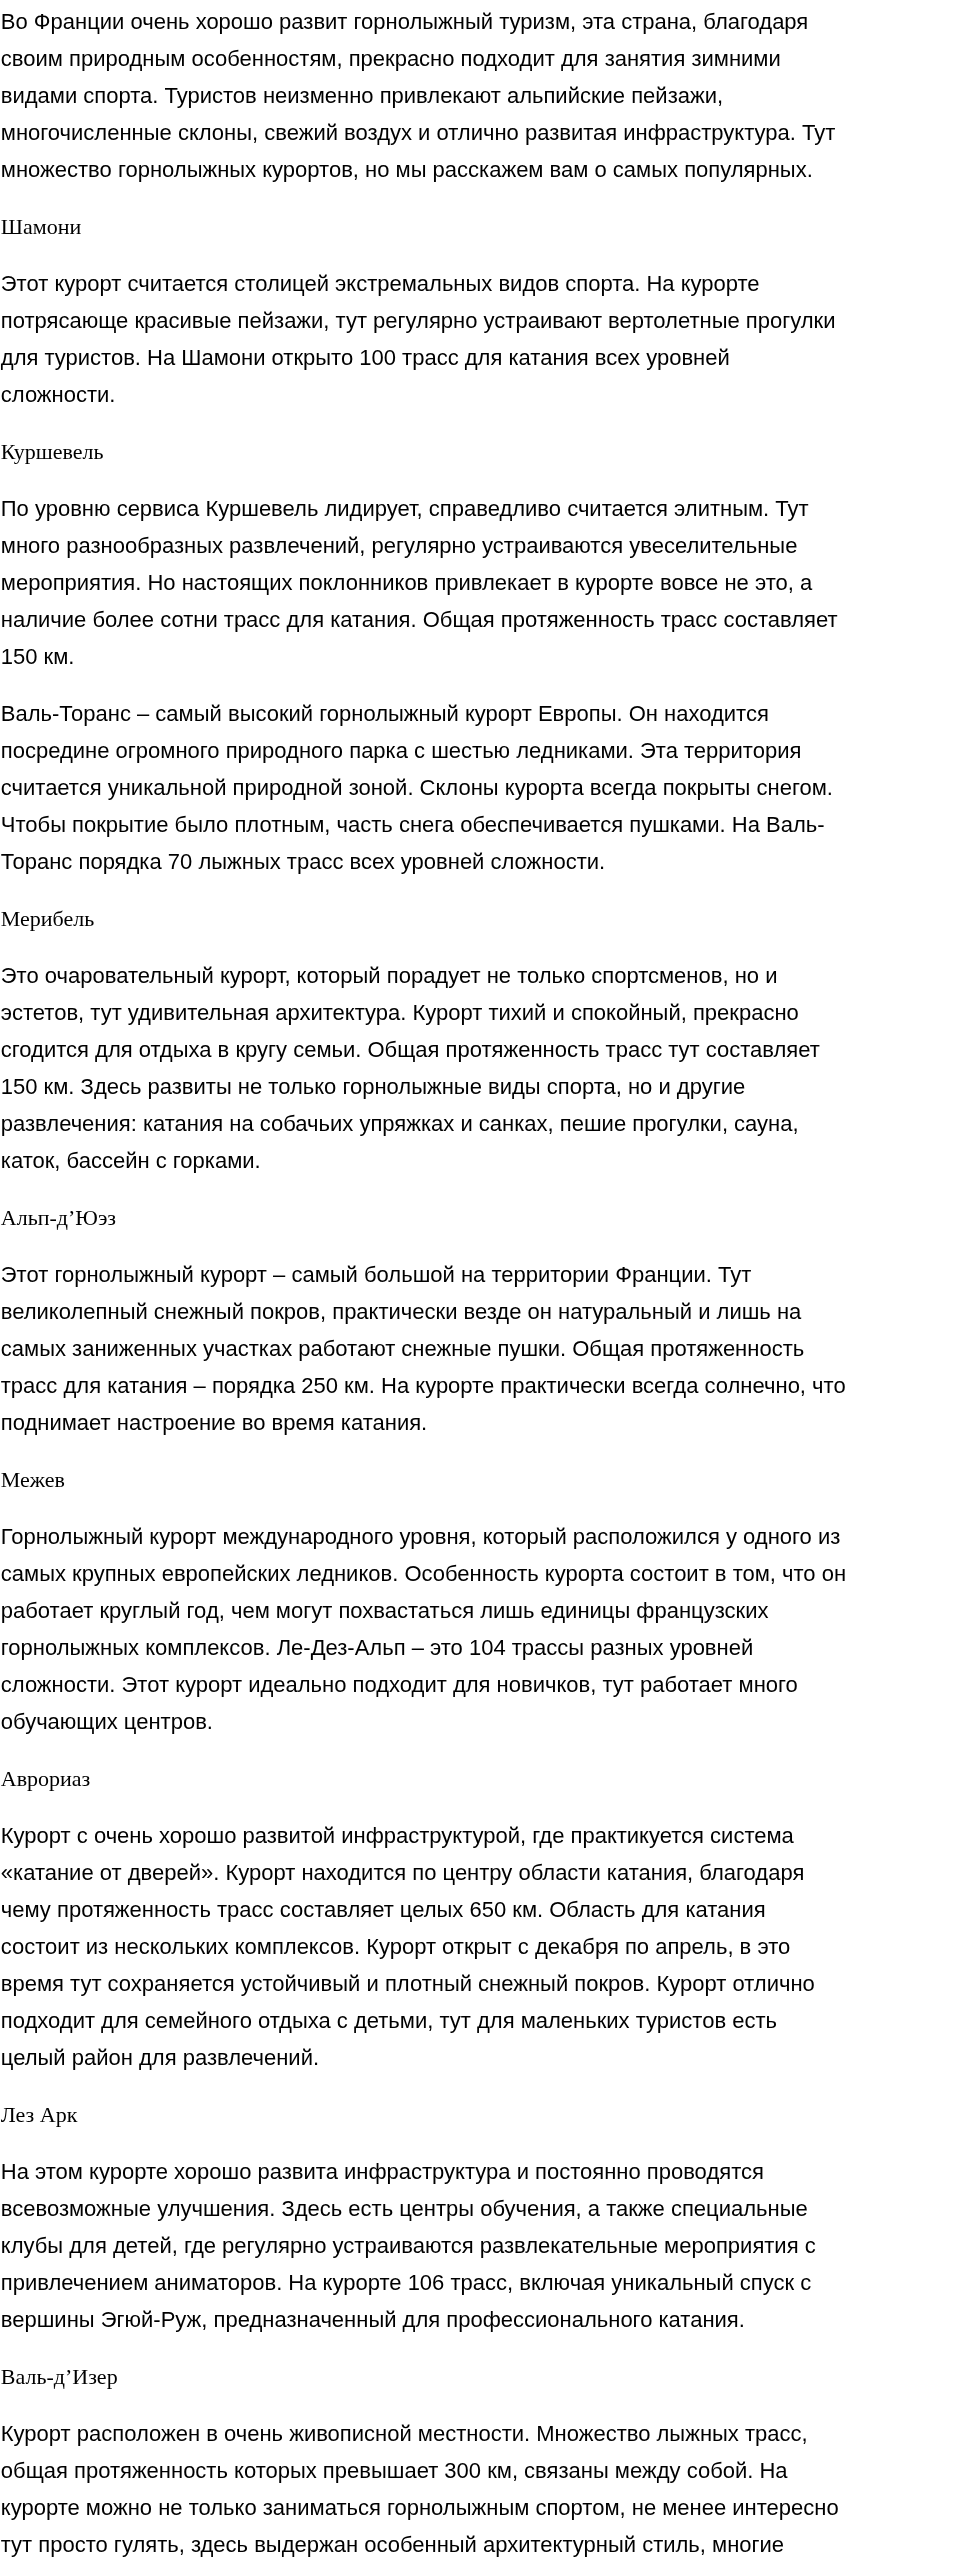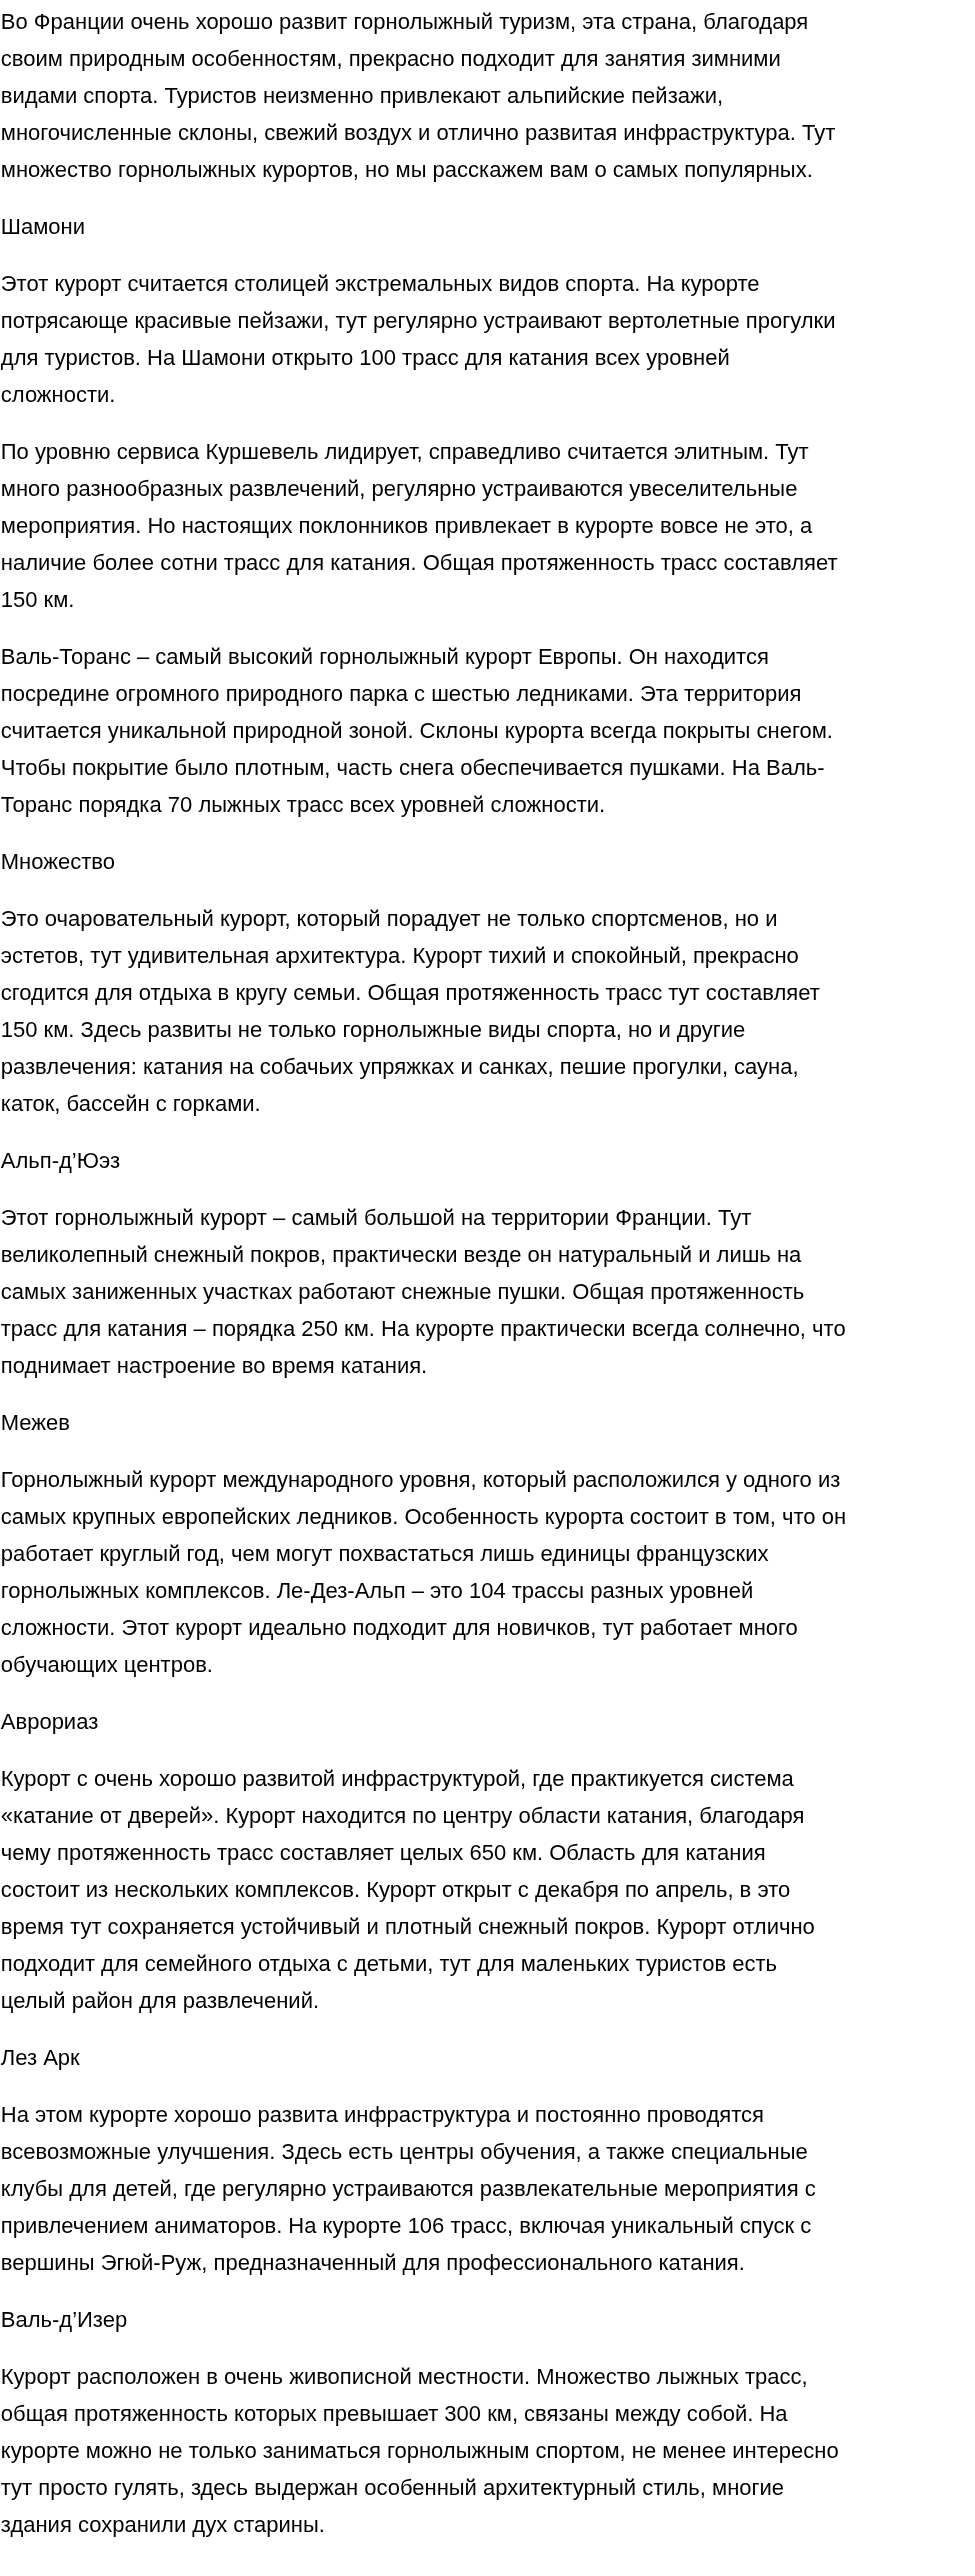--- a/index.html
+++ b/index.html
@@ -20,44 +20,46 @@
   }
   .doc p {
     margin: 0 0 20px 0;
     padding: 0;
     text-align: left;
     white-space: normal;
   }
   
   .doc p.heading {
     font-weight: 400;
+    font-family: Liberation Serif, serif;
   }
 </style>
 </head>
 <body>
 
 <main class="doc">
 
   <p>Во Франции очень хорошо развит горнолыжный туризм, эта страна, благодаря своим природным особенностям, прекрасно подходит для занятия зимними видами спорта. Туристов неизменно привлекают альпийские пейзажи, многочисленные склоны, свежий воздух и отлично развитая инфраструктура. Тут множество горнолыжных курортов, но мы расскажем вам о самых популярных.</p>
 
   <section>
     <p class="heading">Шамони</p>
     <p>Этот курорт считается столицей экстремальных видов спорта. На курорте потрясающе красивые пейзажи, тут регулярно устраивают вертолетные прогулки для туристов. На Шамони открыто 100 трасс для катания всех уровней сложности.</p>
   </section>
 
   <section>
+    <p class="heading">Куршевель</p>
     <p>По уровню сервиса Куршевель лидирует, справедливо считается элитным. Тут много разнообразных развлечений, регулярно устраиваются увеселительные мероприятия. Но настоящих поклонников привлекает в курорте вовсе не это, а наличие более сотни трасс для катания. Общая протяженность трасс составляет 150 км.</p>
   </section>
 
   <section>
     <p>Валь-Торанс – самый высокий горнолыжный курорт Европы. Он находится посредине огромного природного парка с шестью ледниками. Эта территория считается уникальной природной зоной. Склоны курорта всегда покрыты снегом. Чтобы покрытие было плотным, часть снега обеспечивается пушками. На Валь-Торанс порядка 70 лыжных трасс всех уровней сложности.</p>
   </section>
 
   <section>
-    <p class="heading">Множество</p>
+    <p class="heading">Мерибель</p>
     <p>Это очаровательный курорт, который порадует не только спортсменов, но и эстетов, тут удивительная архитектура. Курорт тихий и спокойный, прекрасно сгодится для отдыха в кругу семьи. Общая протяженность трасс тут составляет 150 км. Здесь развиты не только горнолыжные виды спорта, но и другие развлечения: катания на собачьих упряжках и санках, пешие прогулки, сауна, каток, бассейн с горками.</p>
   </section>
 
   <section>
     <p class="heading">Альп-д’Юэз</p>
     <p>Этот горнолыжный курорт – самый большой на территории Франции. Тут великолепный снежный покров, практически везде он натуральный и лишь на самых заниженных участках работают снежные пушки. Общая протяженность трасс для катания – порядка 250 км. На курорте практически всегда солнечно, что поднимает настроение во время катания.</p>
   </section>
 
   <section>
     <p class="heading">Межев</p>

